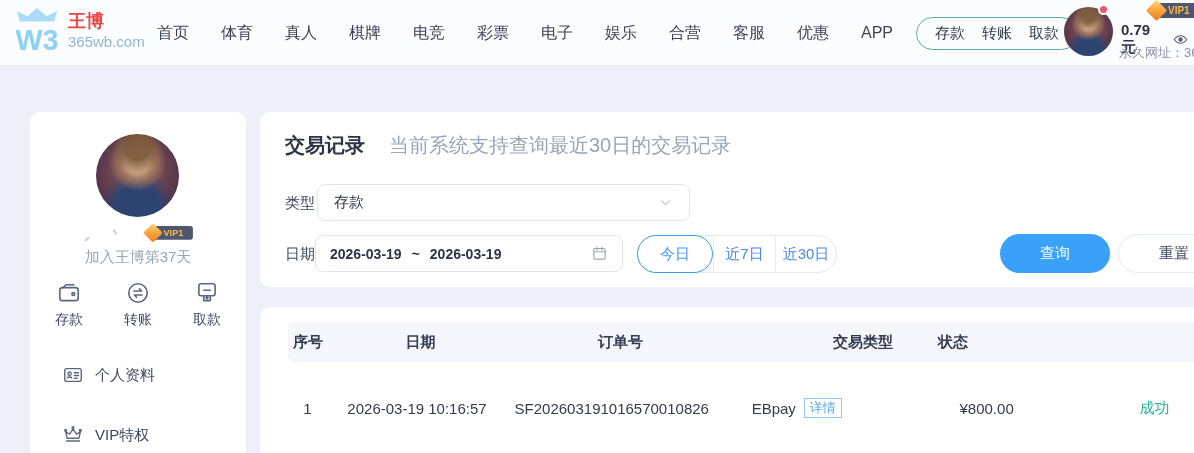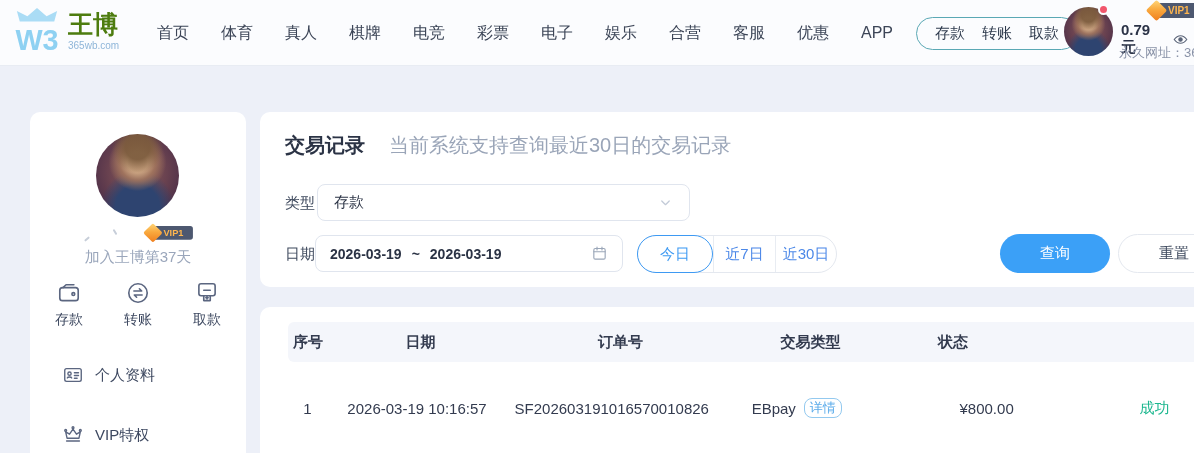--- a/index.html
+++ b/index.html
@@ -6,22 +6,22 @@
   html,body { background:#edf0f8; }
   #app {
     position:relative; width:1194px; height:453px; overflow:hidden;
     background:#edf0f8; font-family:"Liberation Sans", sans-serif;
   }
   
   .topbar { position:absolute; left:0; top:0; width:100%; height:66px;
     background:#fbfcfe; border-bottom:1px solid #e8ecf3; }
   .logo { position:absolute; left:14px; top:6px; display:flex; align-items:center; gap:8px; cursor:pointer; }
   .logo-text { display:flex; flex-direction:column; }
-  .logo-name { font-size:25px; font-weight:bold; color:#4d7c0f; line-height:1.1; }
-  .logo-domain { font-size:10px; color:#8fb6d9; margin-top:1px; }
+  .logo-name { font-size:18px; font-weight:bold; color:#ef4444; line-height:1.1; }
+  .logo-domain { font-size:15px; color:#8fb6d9; margin-top:1px; }
   .nav { position:absolute; left:157px; top:0; height:66px; display:flex; align-items:center; gap:32px; }
   .nav-item { font-size:16px; color:#3c4557; cursor:pointer; white-space:nowrap; }
   .wallet-pill { position:absolute; left:916px; top:17px; height:33px; border:1px solid #5aa8b4;
     border-radius:17px; display:flex; align-items:center; gap:17px; padding:0 18px; background:#fbfcfe; }
   .wallet-pill span { font-size:15px; color:#2e3a4d; cursor:pointer; }
   .avatar-img { border-radius:50%;
     background:
       radial-gradient(circle at 50% 16%, rgba(122,90,60,.9) 0 15%, rgba(0,0,0,0) 32%),
       radial-gradient(circle at 50% 34%, rgba(206,167,131,.95) 0 15%, rgba(163,118,94,.9) 26%, rgba(0,0,0,0) 42%),
       radial-gradient(circle at 50% 88%, #2e4470 0 26%, rgba(0,0,0,0) 44%),
@@ -94,24 +94,24 @@
   
   .table-card { position:absolute; left:260px; top:307px; width:980px; height:170px;
     background:#fff; border-radius:10px; }
   .thead { position:absolute; left:28px; top:15px; width:925px; height:40px; background:#f4f6fb;
     border-radius:6px; display:flex; align-items:center; font-size:15px; font-weight:bold; color:#333b4f; }
   .trow { position:absolute; left:28px; top:88px; width:925px; height:26px; display:flex;
     align-items:center; font-size:15px; color:#333b4f; }
   .tc { text-align:center; }
   .tc1 { width:40px; } .tc2 { width:185px; } .tc3 { width:215px; }
   .tc4 { width:165px; display:flex; align-items:center; justify-content:center; gap:8px; }
-  .thead .tc4 { display:block; }
+  .thead .tc4 { display:block;text-align:right; }
   .tc5 { width:225px; } .tc6 { width:120px; }
   .detail-tag { border:1px solid #93c9ef; color:#5aabea; font-size:13px; padding:1px 5px;
-    border-radius:8px; cursor:pointer; line-height:1.2; }
+    border-radius:0; cursor:pointer; line-height:1.2; }
   .status-success { color:#1db78f; }
   svg { display:block; }
 </style>
 </head>
 <body>
 
 <div id="app">
 
   <div class="topbar">
 

